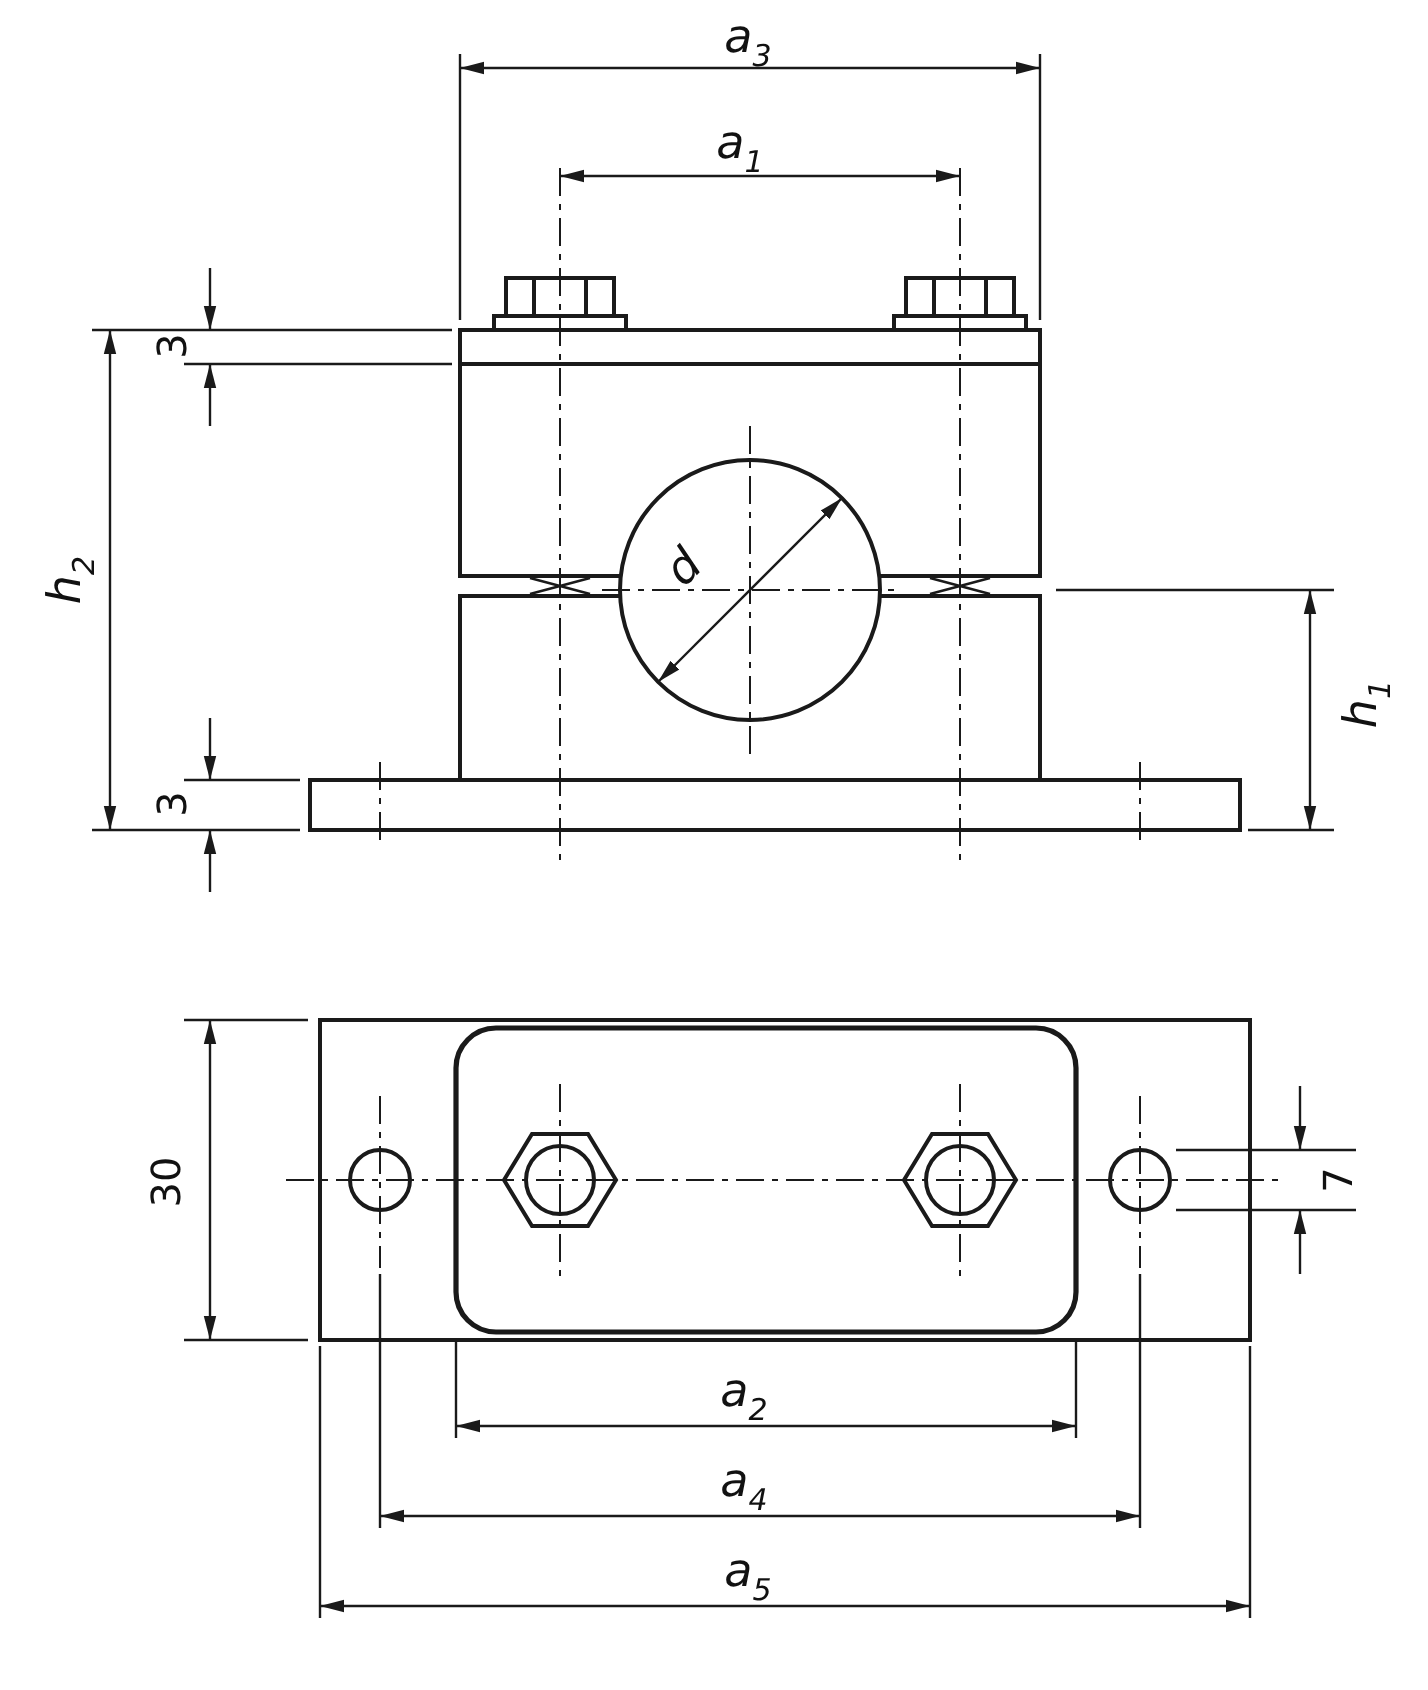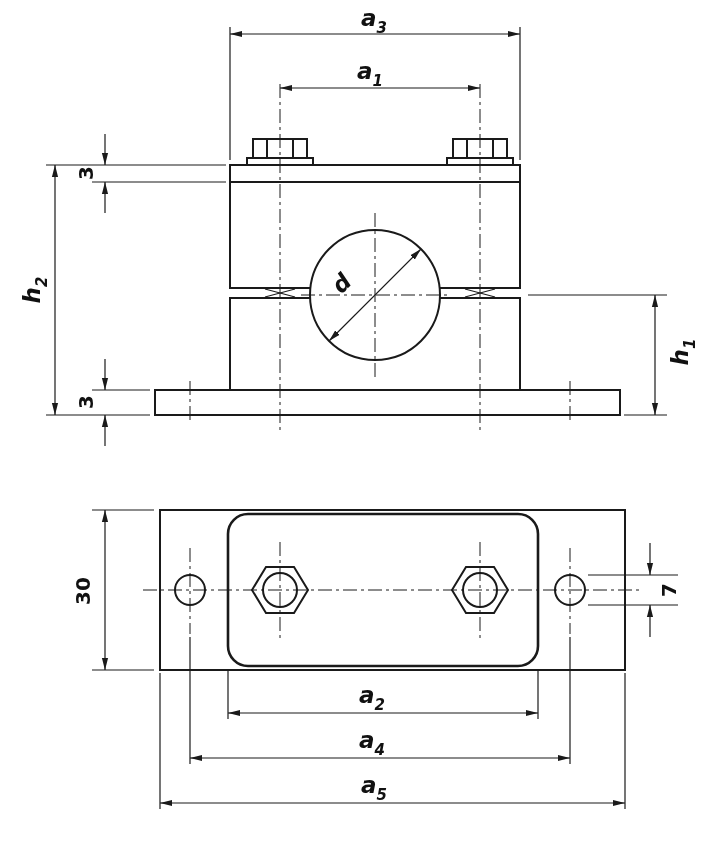--- a/index.html
+++ b/index.html
@@ -7,21 +7,20 @@
     padding: 0;
     background: #ffffff;
   }
   .page {
     position: relative;
     width: 714px;
     height: 845px;
     background: #ffffff;
     overflow: hidden;
     font-family: "DejaVu Sans", sans-serif;
-    font-weight: bold;
   }
   svg { display: block; }
   .obj   { stroke:#1a1a1a; stroke-width:2;   fill:none; stroke-linecap:square; stroke-linejoin:miter; }
   .obj2  { stroke:#1a1a1a; stroke-width:2.6; fill:none; }
   .thin  { stroke:#1a1a1a; stroke-width:1.2; fill:none; stroke-linecap:butt; }
   .center{ stroke:#1a1a1a; stroke-width:1;   fill:none; stroke-dasharray:14 4 3 4; }
   text   { fill:#111111; }
   .lbl { font-size:23px; font-style:italic; font-family:"DejaVu Sans", sans-serif; }
   .num { font-size:20px; font-style:normal; font-family:"DejaVu Sans", sans-serif; }
   .sub { font-size:15px; }

